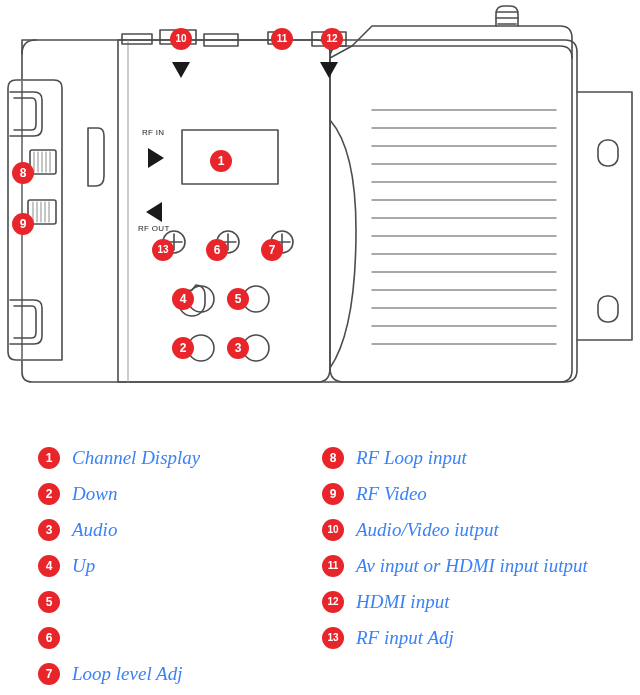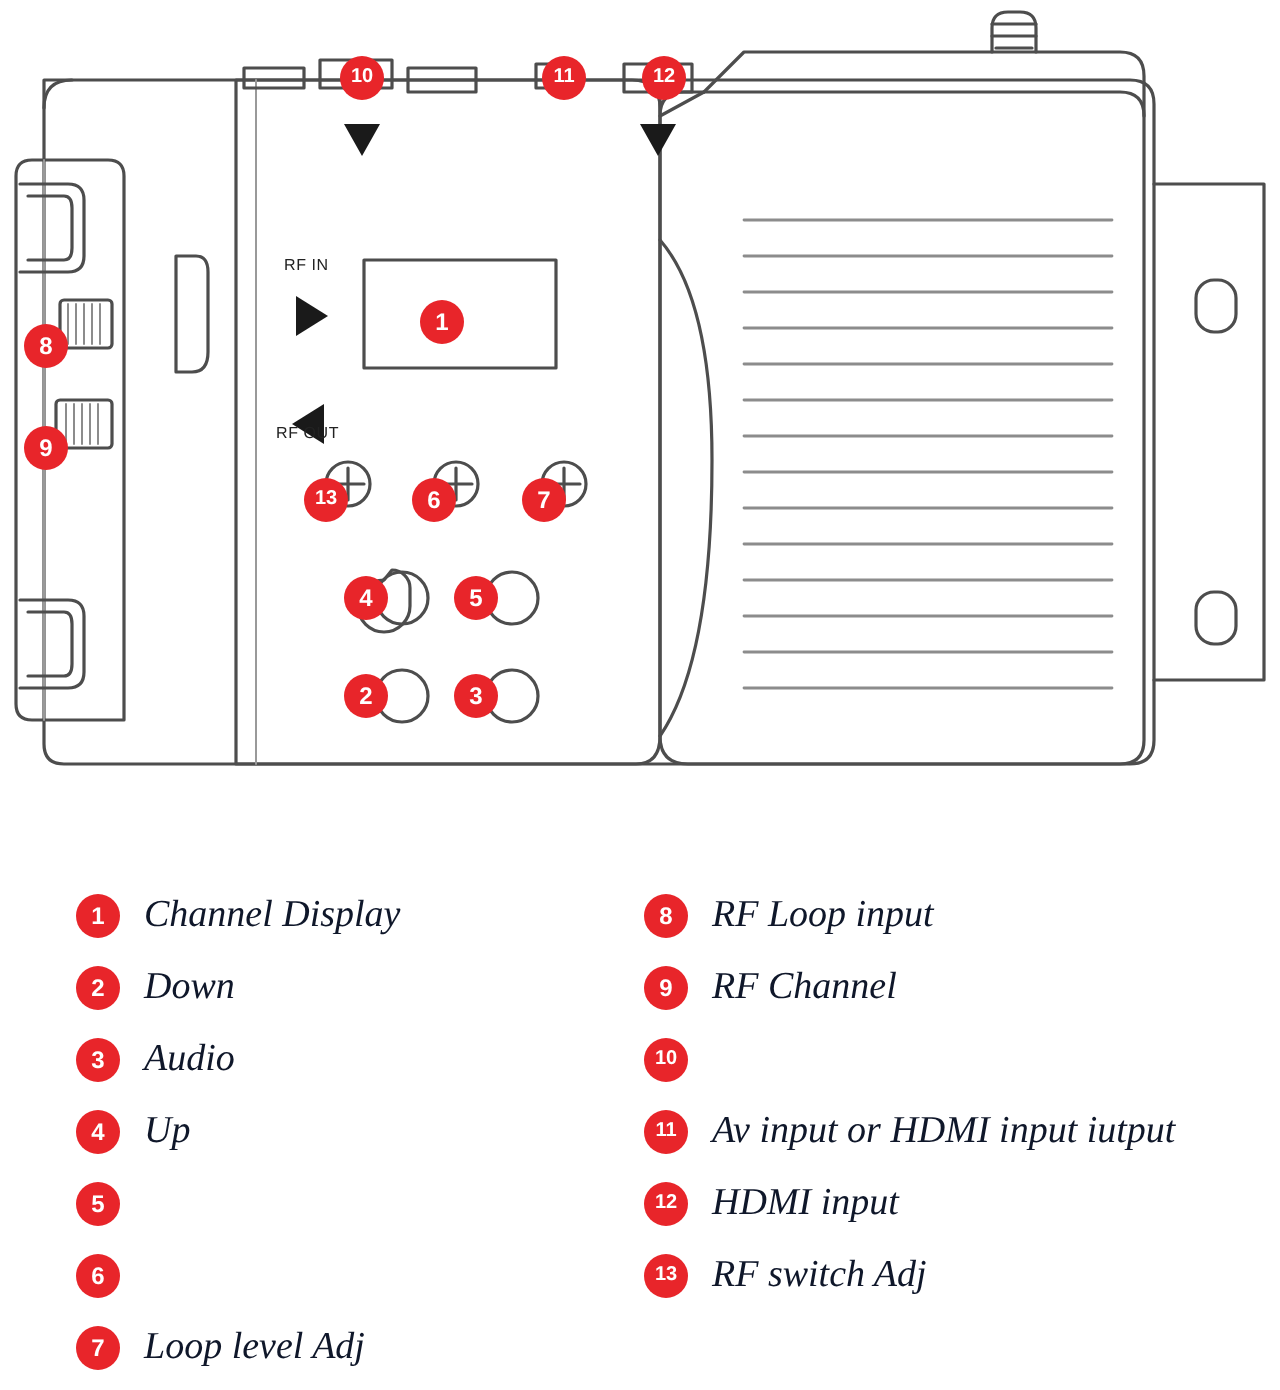--- a/index.html
+++ b/index.html
@@ -77,21 +77,21 @@
     line-height: 22px;
     text-align: center;
     font-family: "Liberation Sans", sans-serif;
   }
   .legend-badge.small-num { font-size: 10px; }
   .legend-label {
     margin-left: 12px;
     font-family: "Liberation Serif", serif;
     font-style: italic;
     font-size: 19px;
-    color: #0f172a;
+    color: #3b82f6;
     white-space: nowrap;
   }
   
   .dev-text {
     position: absolute;
     font-family: "Liberation Sans", sans-serif;
     font-size: 8px;
     color: #222;
     letter-spacing: 0.3px;
     z-index: 15;
@@ -208,21 +208,21 @@
       <rect x="312" y="32" width="34" height="14" stroke="#4d4d4d"></rect>
 
       <path d="M172,62 L190,62 L181,78 Z" fill="#1a1a1a" stroke="none"></path>
       <path d="M320,62 L338,62 L329,78 Z" fill="#1a1a1a" stroke="none"></path>
 
       <path d="M282,42 L282,48" stroke="#4d4d4d"></path>
     </g>
   </svg>
 
   <div class="dev-text" style="left:142px; top:128px;">RF IN</div>
-  <div class="dev-text" style="left:138px; top:212px;">RF OUT</div>
+  <div class="dev-text" style="left:138px; top:224px;">RF OUT</div>
 
   <div class="marker" style="left:210px; top:150px;">1</div>
   <div class="marker" style="left:172px; top:337px;">2</div>
   <div class="marker" style="left:227px; top:337px;">3</div>
   <div class="marker" style="left:172px; top:288px;">4</div>
   <div class="marker" style="left:227px; top:288px;">5</div>
   <div class="marker" style="left:206px; top:239px;">6</div>
   <div class="marker" style="left:261px; top:239px;">7</div>
   <div class="marker" style="left:12px; top:162px;">8</div>
   <div class="marker" style="left:12px; top:213px;">9</div>
@@ -262,33 +262,34 @@
       </div>
     </div>
 
     <div class="legend-col" id="legend-col-right">
       <div class="legend-item">
         <div class="legend-badge">8</div>
         <div class="legend-label">RF Loop input</div>
       </div>
       <div class="legend-item">
         <div class="legend-badge">9</div>
-        <div class="legend-label">RF Channel</div>
+        <div class="legend-label">RF Video</div>
       </div>
       <div class="legend-item">
         <div class="legend-badge small-num">10</div>
+        <div class="legend-label">Audio/Video iutput</div>
       </div>
       <div class="legend-item">
         <div class="legend-badge small-num">11</div>
         <div class="legend-label">Av input or HDMI input iutput</div>
       </div>
       <div class="legend-item">
         <div class="legend-badge small-num">12</div>
         <div class="legend-label">HDMI input</div>
       </div>
       <div class="legend-item">
         <div class="legend-badge small-num">13</div>
-        <div class="legend-label">RF switch Adj</div>
+        <div class="legend-label">RF input Adj</div>
       </div>
     </div>
 
   </div>
 </div>
 
 </body></html>

